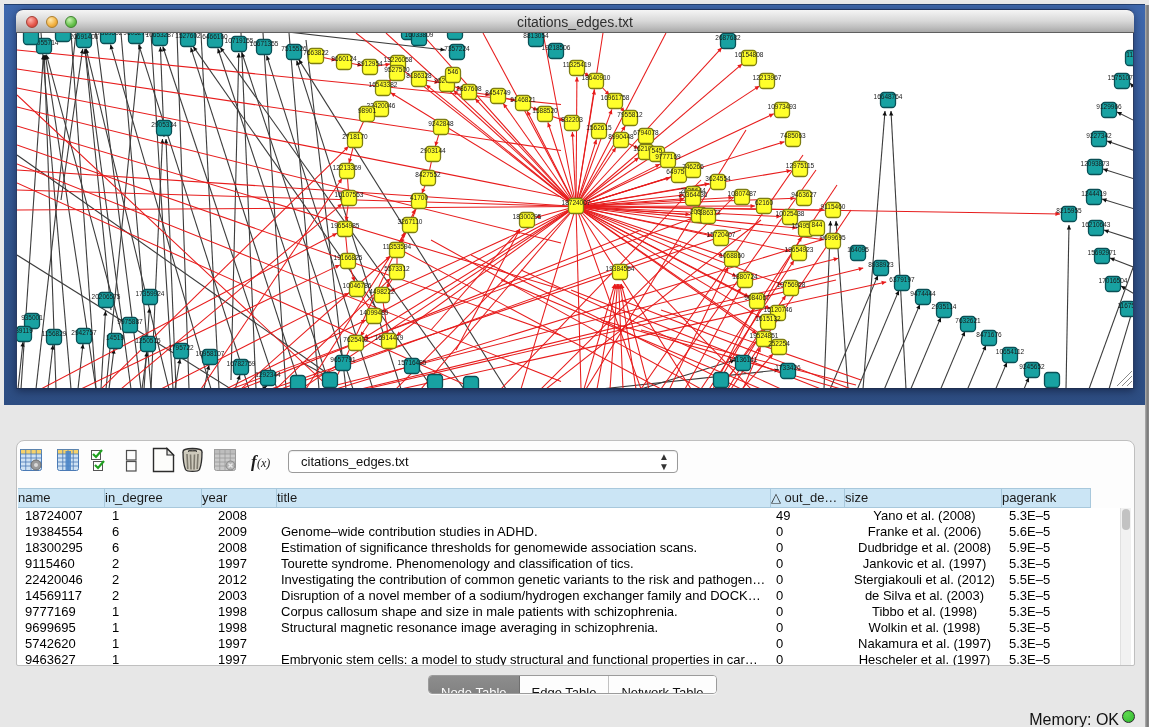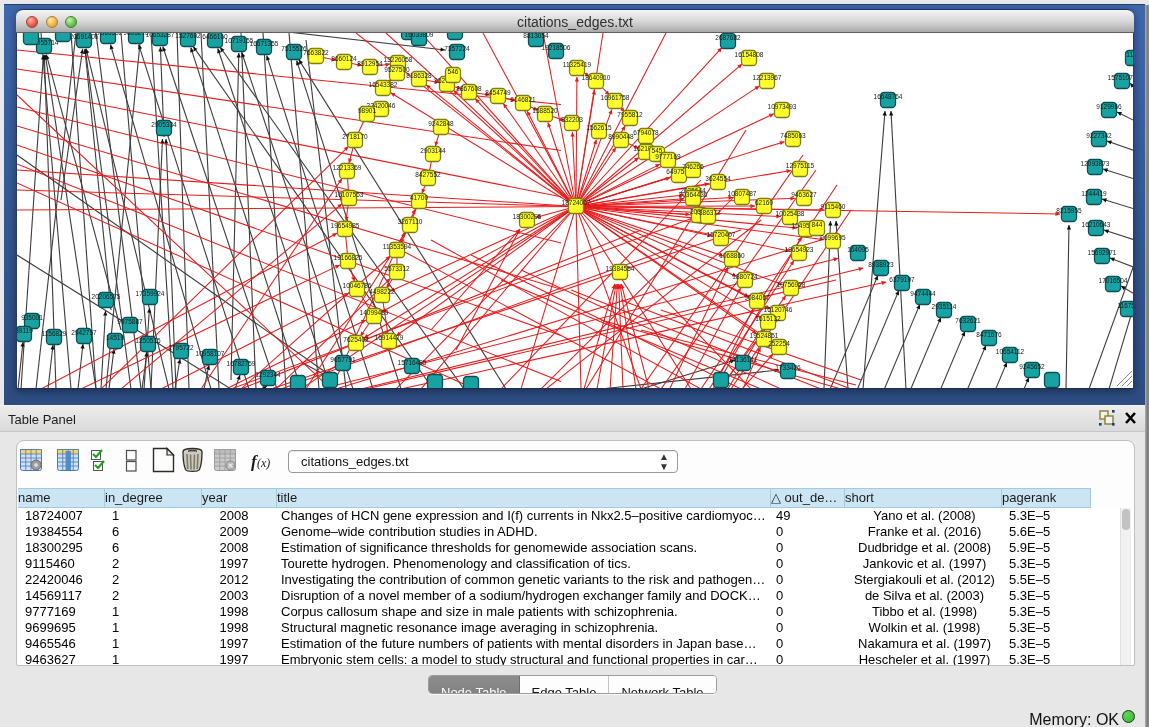--- a/index.html
+++ b/index.html
@@ -25,21 +25,21 @@
 #dropdown{position:absolute;left:271px;top:9px;width:390px;height:23px;background:#fff;
  border:1px solid #9a9a9a;border-radius:4px;box-sizing:border-box;box-shadow:inset 0 1px 1px rgba(0,0,0,.08);}
 #dropdown .t{position:absolute;left:12px;top:3px;font-size:13px;color:#111;}
 #dropdown .ar{position:absolute;right:8px;top:1px;font-size:10px;color:#333;line-height:10px;}
 .th{position:absolute;top:47px;height:20px;border-top:1px solid #a8c8dc;border-bottom:1px solid #a8c8dc;
  border-right:1px solid #a8c8dc;box-sizing:border-box;background:#cbe5f5;
  font-size:13px;color:#1a1a1a;padding-top:1px;}
 #tbody{position:absolute;left:1px;top:67px;width:1115px;height:157px;background:#fff;font-size:13px;color:#000;overflow:hidden;}
 .tr{position:relative;height:16px;white-space:nowrap;}
 .tr div{position:absolute;top:0;height:16px;line-height:16px;overflow:hidden;}
-.c0{left:7px;width:90px;}.c1{left:94px;width:90px;}.c2{left:176px;width:80px;text-align:center;}
+.c0{left:7px;width:90px;}.c1{left:94px;width:90px;}.c2{left:200px;width:80px;}
 .c3{left:263px;width:500px;}.c4{left:758px;width:70px;}
 .c5{left:828px;width:157px;text-align:center;}.c6{left:991px;width:100px;}
 #vscroll{position:absolute;left:1103px;top:67px;width:10px;height:157px;background:#f1f1f1;border-left:1px solid #e0e0e0;}
 #vthumb{position:absolute;left:1px;top:1px;width:8px;height:21px;background:#c2c2c2;border-radius:4px;}
 #tabs{position:absolute;left:428px;top:270px;height:17px;display:flex;
  border:1px solid #9b9b9b;border-radius:4px;overflow:hidden;background:#fff;
  box-shadow:0 1px 0 rgba(255,255,255,.7);}
 .tab{height:17px;line-height:17px;font-size:13px;padding:8px 12px;color:#111;background:#fdfdfd;border-right:1px solid #c2c2c2;}
 .tab.sel{background:linear-gradient(#8d8d8d,#787878);color:#fff;border-right:1px solid #6f6f6f;}
 .tab:last-child{border-right:none;}
@@ -761,31 +761,20 @@
           </g>
           <g stroke="#8a8a8a" stroke-width="1">
             <line x1="1116" y1="386" x2="1131" y2="371"></line>
             <line x1="1121" y1="386" x2="1131" y2="376"></line>
             <line x1="1126" y1="386" x2="1131" y2="381"></line>
           </g>
         </svg>
       </div>
  </div>
  <div id="tpanel">
-  <div id="tphead">
-        <div class="t">Table Panel</div>
-    <svg width="40" height="18" style="position:absolute;right:6px;top:4px;">
-      <rect x="1" y="1" width="8" height="8" fill="#eef3f8" stroke="#8f7e2a" stroke-width="1.4"></rect>
-      <rect x="6" y="6" width="8" height="8" fill="#eef3f8" stroke="#8f7e2a" stroke-width="1.4"></rect>
-      <rect x="13" y="0" width="2.6" height="2.6" fill="#1c3f7a"></rect>
-      <rect x="0" y="13" width="2.6" height="2.6" fill="#1c3f7a"></rect>
-      <rect x="13" y="13" width="2.6" height="2.6" fill="#1c3f7a"></rect>
-      <path d="M27 3 L36 13 M36 3 L27 13" stroke="#000" stroke-width="2.6"></path>
-    </svg>
-  </div>
   <div id="whitebox">
    <div id="toolbar">
           <svg width="280" height="30" style="position:absolute;left:1px;top:4px;">
             <g transform="translate(2,4)">
               <rect x="0.5" y="0.5" width="21" height="21" rx="2" fill="#cfe2f3" stroke="#4a7ab5"></rect>
               <rect x="0.5" y="0.5" width="21" height="4.5" fill="#f7d26a" stroke="#4a7ab5" stroke-width="0.8"></rect>
               <line x1="5.75" y1="1" x2="5.75" y2="21" stroke="#4a7ab5" stroke-width="0.8"></line>
               <line x1="11.0" y1="1" x2="11.0" y2="21" stroke="#4a7ab5" stroke-width="0.8"></line>
               <line x1="16.25" y1="1" x2="16.25" y2="21" stroke="#4a7ab5" stroke-width="0.8"></line>
               <line x1="1" y1="9" x2="21" y2="9" stroke="#4a7ab5" stroke-width="0.8"></line>
@@ -843,55 +832,54 @@
     <div id="dropdown">
             <div class="t">citations_edges.txt</div>
             <div class="ar">▲<br>▼</div>
           </div>
    </div>
    <div class="th" style="left:1px;width:87px;">name</div>
    <div class="th" style="left:88px;width:97px;">in_degree</div>
    <div class="th" style="left:185px;width:75px;">year</div>
    <div class="th" style="left:260px;width:494px;">title</div>
    <div class="th" style="left:754px;width:74px;">△ out_de…</div>
-   <div class="th" style="left:828px;width:157px;">short</div>
+   <div class="th" style="left:828px;width:157px;">size</div>
    <div class="th" style="left:985px;width:89px;">pagerank</div>
    <div id="tbody">
 <div class="tr">
             <div class="c0">18724007</div>
             <div class="c1">1</div>
             <div class="c2">2008</div>
-            <div class="c3">Changes of HCN gene expression and I(f) currents in Nkx2.5–positive cardiomyoc…</div>
             <div class="c4">49</div>
             <div class="c5">Yano et al. (2008)</div>
             <div class="c6">5.3E–5</div>
           </div>
 <div class="tr">
             <div class="c0">19384554</div>
             <div class="c1">6</div>
             <div class="c2">2009</div>
             <div class="c3">Genome–wide contribution studies in ADHD.</div>
             <div class="c4">0</div>
-            <div class="c5">Franke et al. (2016)</div>
+            <div class="c5">Franke et al. (2006)</div>
             <div class="c6">5.6E–5</div>
           </div>
 <div class="tr">
             <div class="c0">18300295</div>
             <div class="c1">6</div>
             <div class="c2">2008</div>
             <div class="c3">Estimation of significance thresholds for genomewide association scans.</div>
             <div class="c4">0</div>
             <div class="c5">Dudbridge et al. (2008)</div>
             <div class="c6">5.9E–5</div>
           </div>
 <div class="tr">
             <div class="c0">9115460</div>
             <div class="c1">2</div>
             <div class="c2">1997</div>
-            <div class="c3">Tourette hydrogen. Phenomenology and classification of tics.</div>
+            <div class="c3">Tourette syndrome. Phenomenology and classification of tics.</div>
             <div class="c4">0</div>
             <div class="c5">Jankovic et al. (1997)</div>
             <div class="c6">5.3E–5</div>
           </div>
 <div class="tr">
             <div class="c0">22420046</div>
             <div class="c1">2</div>
             <div class="c2">2012</div>
             <div class="c3">Investigating the contribution of common genetic variants to the risk and pathogen…</div>
             <div class="c4">0</div>
@@ -919,24 +907,23 @@
 <div class="tr">
             <div class="c0">9699695</div>
             <div class="c1">1</div>
             <div class="c2">1998</div>
             <div class="c3">Structural magnetic resonance image averaging in schizophrenia.</div>
             <div class="c4">0</div>
             <div class="c5">Wolkin et al. (1998)</div>
             <div class="c6">5.3E–5</div>
           </div>
 <div class="tr">
-            <div class="c0">9465546</div>
+            <div class="c0">5742620</div>
             <div class="c1">1</div>
             <div class="c2">1997</div>
-            <div class="c3">Estimation of the future numbers of patients with mental disorders in Japan base…</div>
             <div class="c4">0</div>
             <div class="c5">Nakamura et al. (1997)</div>
             <div class="c6">5.3E–5</div>
           </div>
 <div class="tr">
             <div class="c0">9463627</div>
             <div class="c1">1</div>
             <div class="c2">1997</div>
             <div class="c3">Embryonic stem cells: a model to study structural and functional properties in car…</div>
             <div class="c4">0</div>

